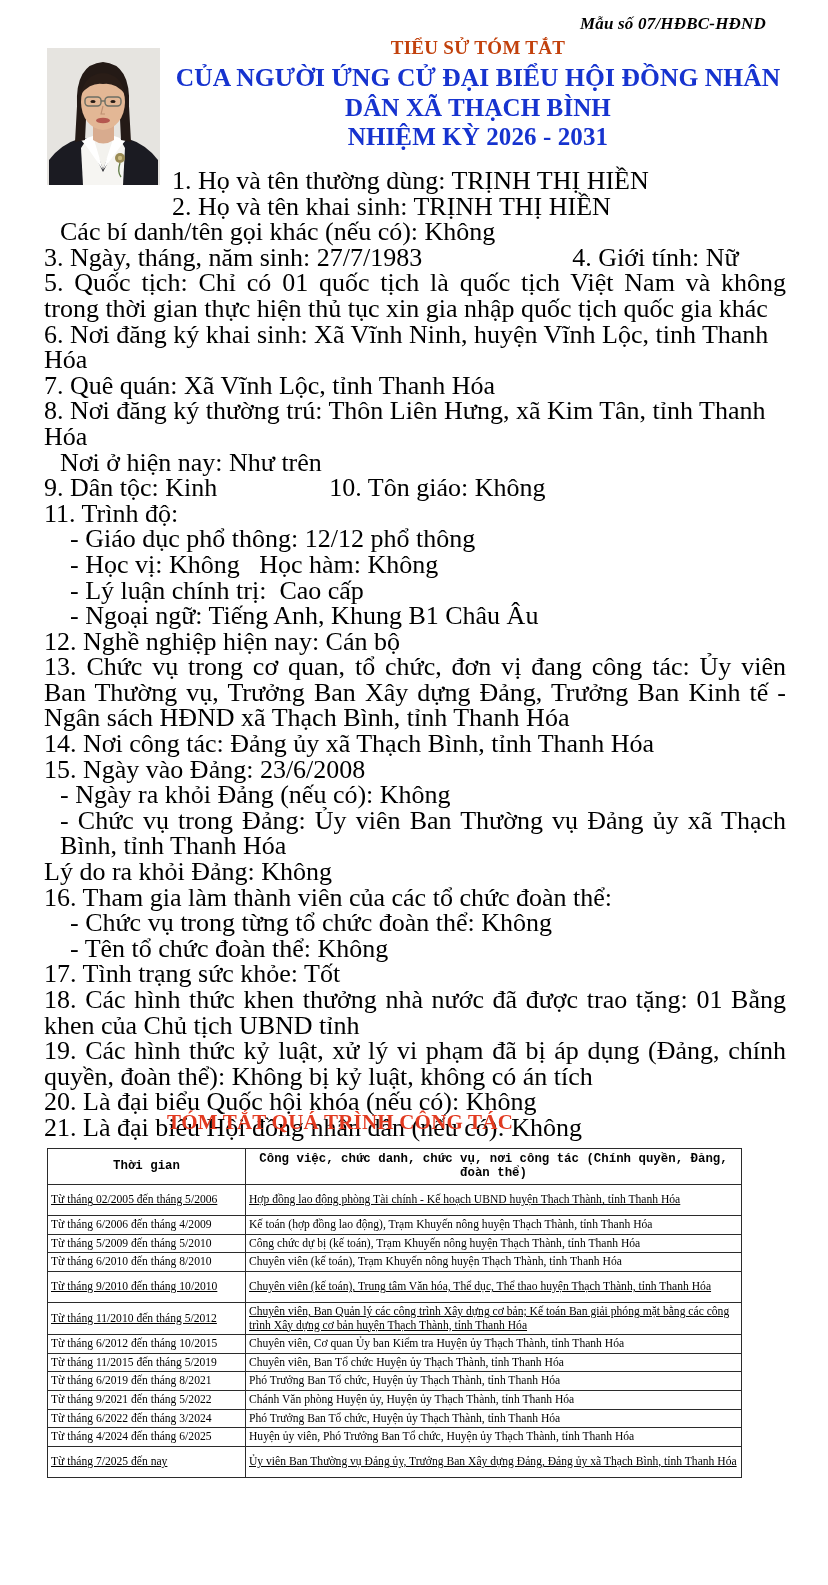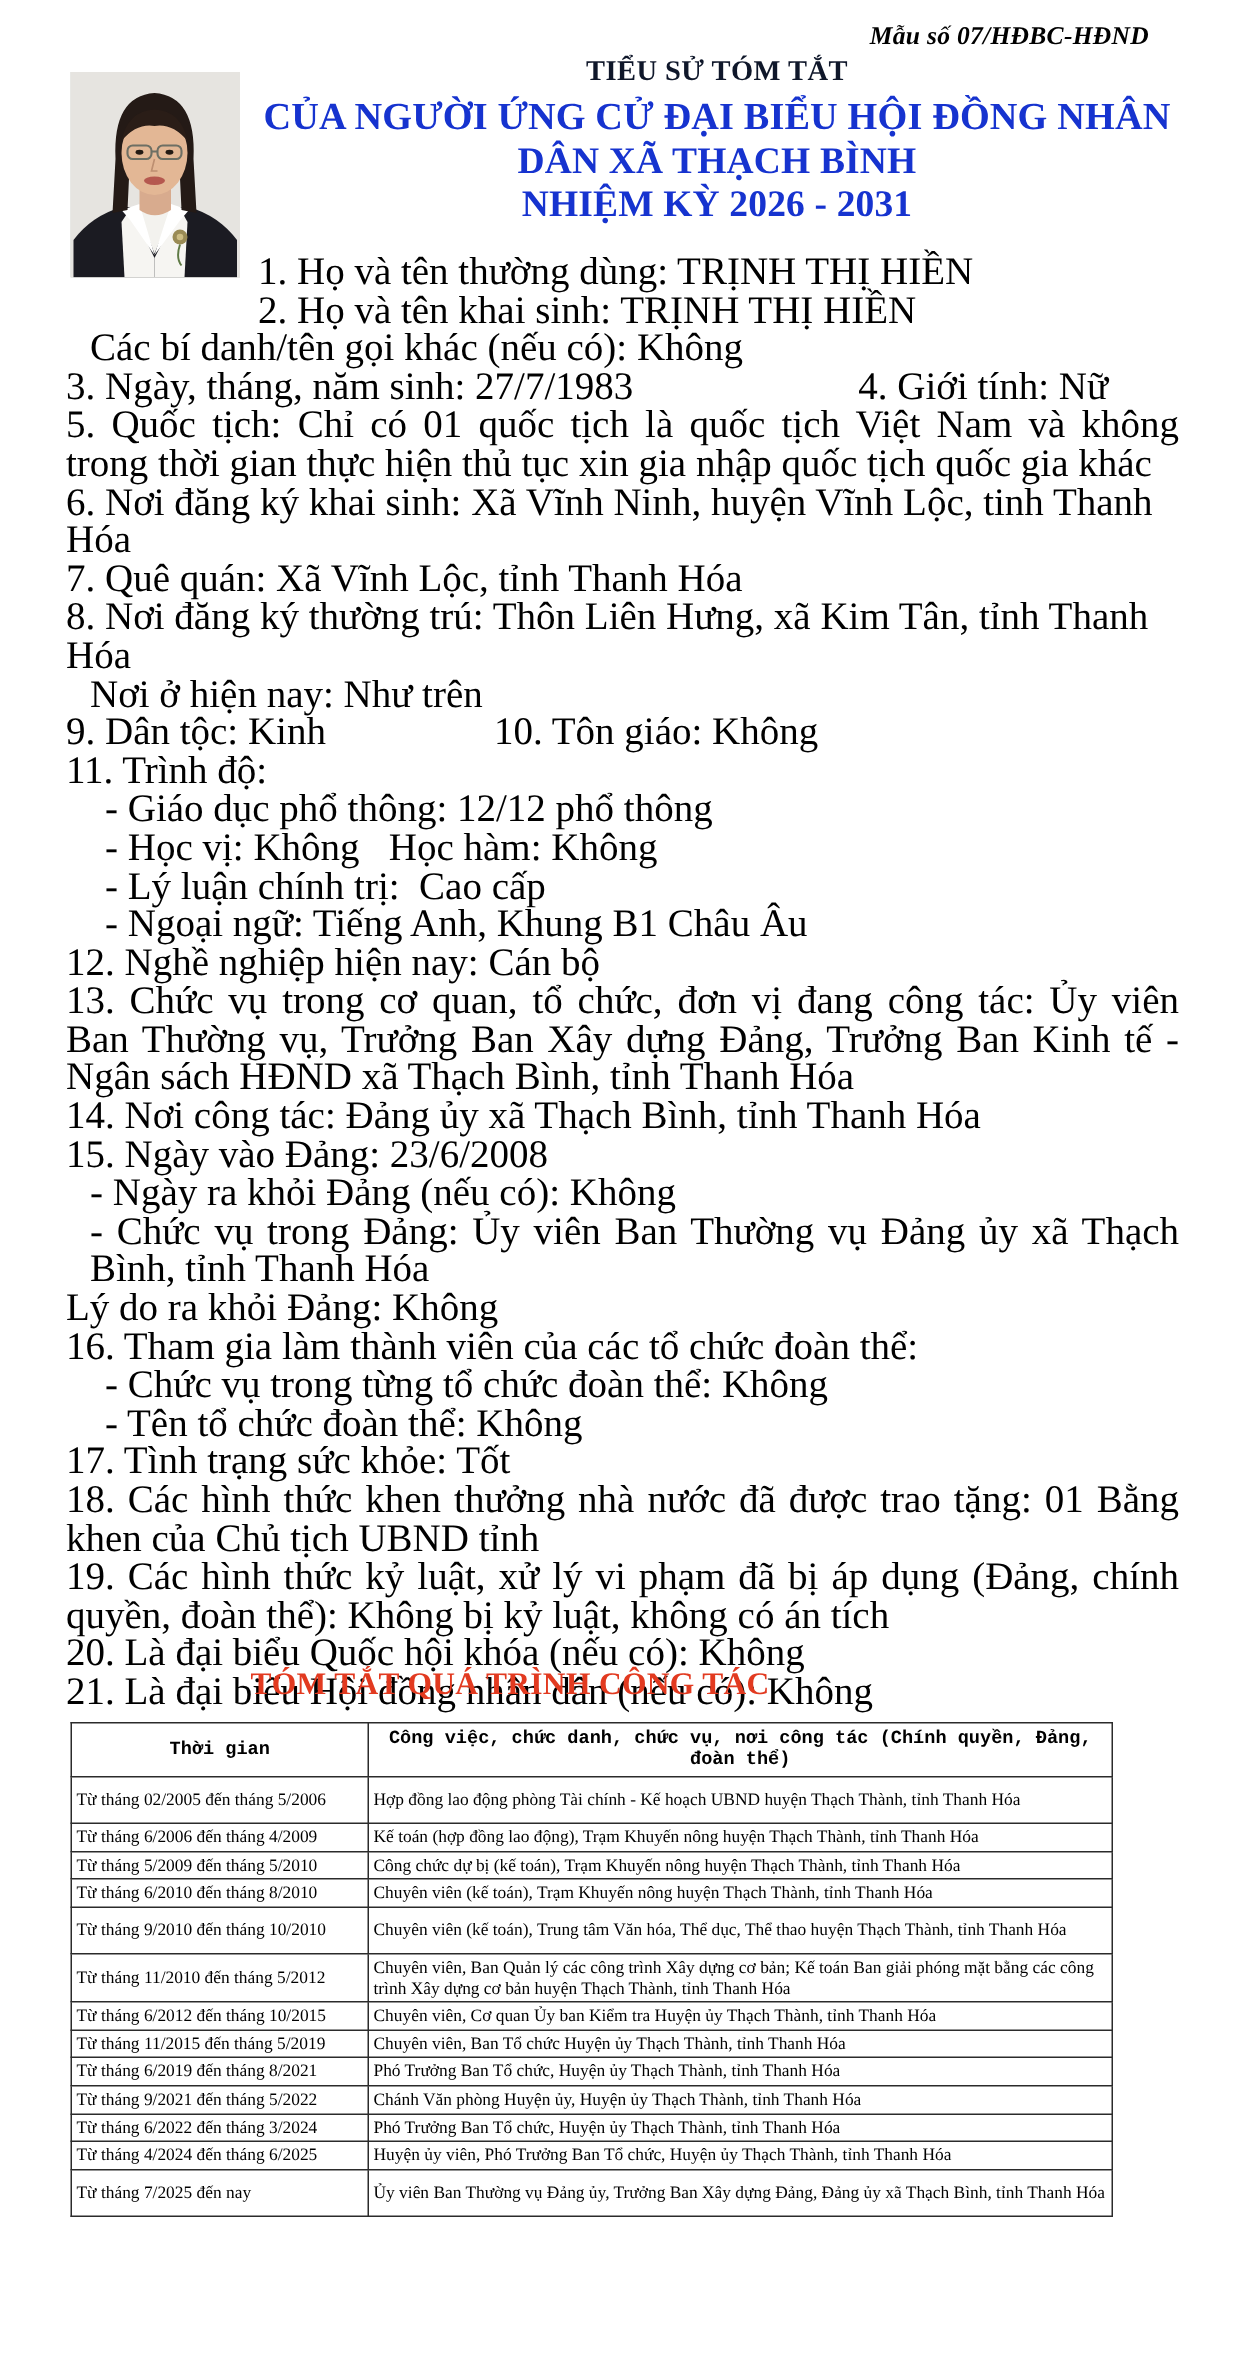--- a/index.html
+++ b/index.html
@@ -38,21 +38,21 @@
   .photo-svg { display:block; width:113px; height:137px; }
 
   
   .title-block {
     position: absolute;
     left: 168px; top: 38px;
     width: 620px;
     text-align: center;
   }
   .t-red {
-    color: #0f172a;
+    color: #c2410c;
     font-weight: bold;
     font-size: 19px;
     line-height: 1.1;
     letter-spacing: .3px;
     margin: 0 0 4px 0;
   }
   .t-blue {
     color: #1633CF;
     font-weight: bold;
     font-size: 25.5px;
@@ -114,21 +114,21 @@
     text-align: center;
     font-weight: bold;
     font-size: 12.4px;
     padding: 4px 3px;
     font-family: Liberation Mono, monospace;
   }
   table.career col.c1 { width: 198px; }
   table.career col.c2 { width: 496px; }
   table.career td.c-time { text-align: left; white-space: normal; }
   table.career td.c-desc { text-align: left; }
-  table.career tr.tall td { height: 31px; }
+  table.career tr.tall td { height: 31px; text-decoration: underline; }
 </style>
 </head>
 <body>
 
 <div class="page">
 
   <div class="form-no">Mẫu số 07/HĐBC-HĐND</div>
 
   <div class="photo-wrap">
     <svg class="photo-svg" viewBox="0 0 113 137">

